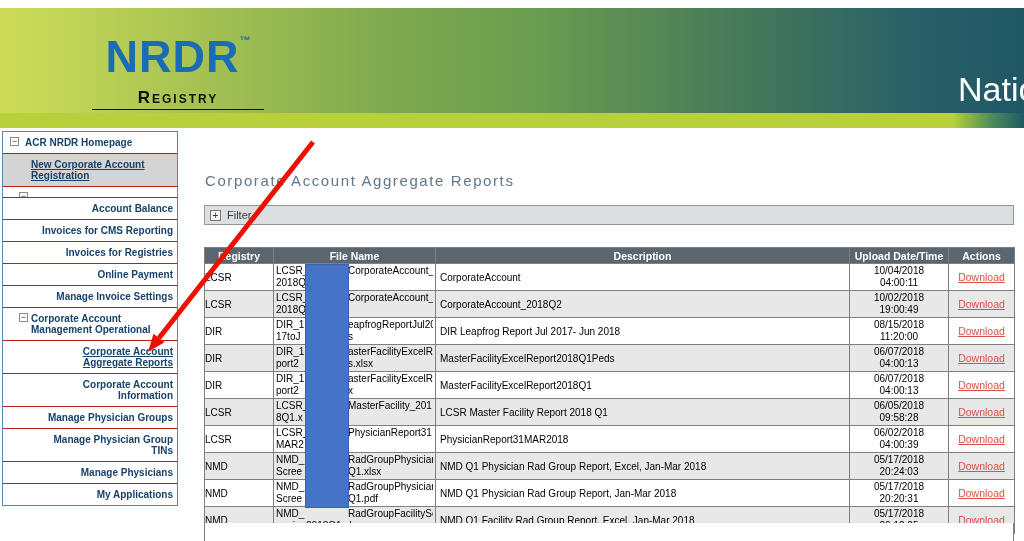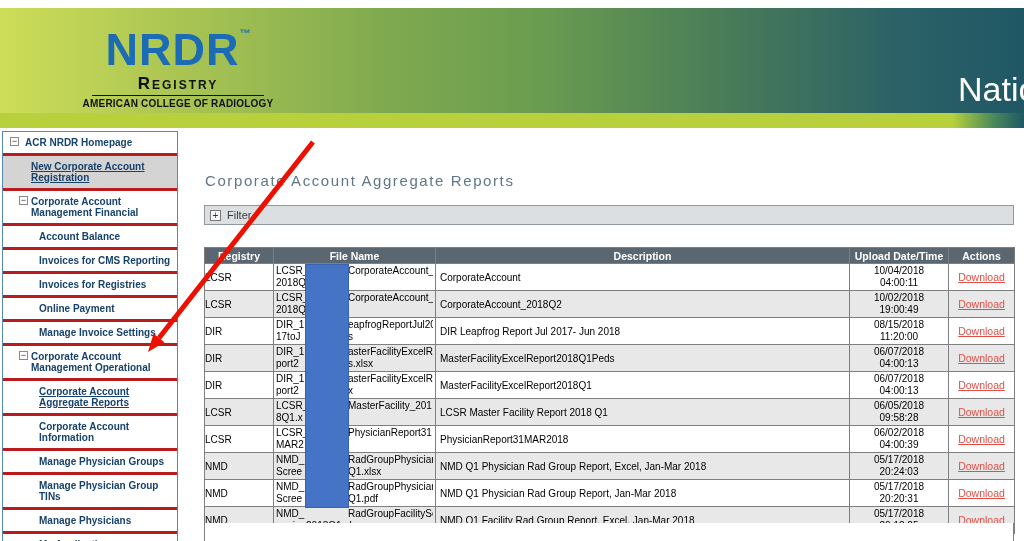--- a/index.html
+++ b/index.html
@@ -6,36 +6,36 @@
   html,body { width:1024px; height:541px; background:#fff; overflow:hidden;
               font-family:"Liberation Sans", sans-serif; }
   #stage { position:relative; width:1024px; height:541px; background:#fff; }
 
   
   #banner { position:absolute; left:0; top:8px; width:1024px; height:105px; overflow:hidden;
     background:linear-gradient(90deg,#cedd58 0%,#a9c453 18%,#7fa94f 38%,#6b9d50 52%,#477a59 72%,#2b6167 88%,#1f5765 100%); }
   #limestrip { position:absolute; left:0; top:113px; width:1024px; height:15px;
     background:linear-gradient(90deg,#b7d03c 0%,#b7d03c 93%,#4a8a5a 97%,#1f5765 100%); }
   #logo { position:absolute; left:78px; top:8px; width:200px; text-align:center; }
-  .brand { font-size:45px; font-weight:bold; color:#1b6cb5; letter-spacing:1px; line-height:51px; }
+  .brand { font-size:45px; font-weight:bold; color:#1b6cb5; letter-spacing:1px; line-height:64px; }
   .brand sup { font-size:11px; vertical-align:28px; letter-spacing:0; }
   .logo-l1 { font-variant:small-caps; font-weight:bold; font-size:13px; color:#111; letter-spacing:0.5px; line-height:14px; }
   .logo-l2 { font-variant:small-caps; font-weight:bold; font-size:17px; color:#111; letter-spacing:2px; line-height:17px; }
   .logo-rule { width:172px; border-top:1.5px solid #111; margin:3px auto 2px auto; }
   .logo-l3 { font-weight:bold; font-size:10px; color:#111; letter-spacing:0.2px; }
   #banner-right-text { position:absolute; left:958px; top:62px; color:#fff; font-size:34px; font-weight:normal; white-space:nowrap; }
 
   
   #sidebar { position:absolute; left:2px; top:131px; width:176px; border:1px solid #5b87a8; background:#fff; }
   .sb-item { position:relative; padding:5px 4px 5px 36px; font-size:10px; font-weight:bold;
              color:#17426b; line-height:11px; cursor:pointer; background:#fff; }
-  .sb-item + .sb-item { border-top:3px solid #b91c1c; }
+  .sb-item + .sb-item { border-top:1px solid #b91c1c; }
   .sb-item.lvl0 { padding-left:22px; }
   .sb-item.lvl1 { padding-left:28px; }
-  .sb-item.lvl2 { padding-left:36px; }
+  .sb-item.lvl2 { padding-left:36px;text-align:right; }
   .sb-item.selected { background:#d4d4d4; }
   .sb-item.linked .sb-label { text-decoration:underline; }
   .tree-icon { position:absolute; top:5px; width:9px; height:9px; border:1px solid #8a8a8a; background:#fdfdfd;
                font-size:9px; line-height:7px; text-align:center; color:#333; font-weight:normal; }
   .lvl0 .tree-icon { left:7px; }
   .lvl1 .tree-icon { left:16px; }
 
   
   #page-title { position:absolute; left:205px; top:172px; font-size:15px; letter-spacing:1.6px;
                 color:#5f7787; font-weight:normal; }
@@ -92,21 +92,20 @@
   <div id="sidebar">
     <div class="sb-item lvl0">
       <span class="tree-icon">−</span>
       <span class="sb-label">ACR NRDR Homepage</span>
     </div>
     <div class="sb-item lvl1 selected linked">
       <span class="sb-label">New Corporate Account Registration</span>
     </div>
     <div class="sb-item lvl1">
       <span class="tree-icon">−</span>
-      <span class="sb-label">Corporate Account Management Financial</span>
     </div>
     <div class="sb-item lvl2">
       <span class="sb-label">Account Balance</span>
     </div>
     <div class="sb-item lvl2">
       <span class="sb-label">Invoices for CMS Reporting</span>
     </div>
     <div class="sb-item lvl2">
       <span class="sb-label">Invoices for Registries</span>
     </div>

